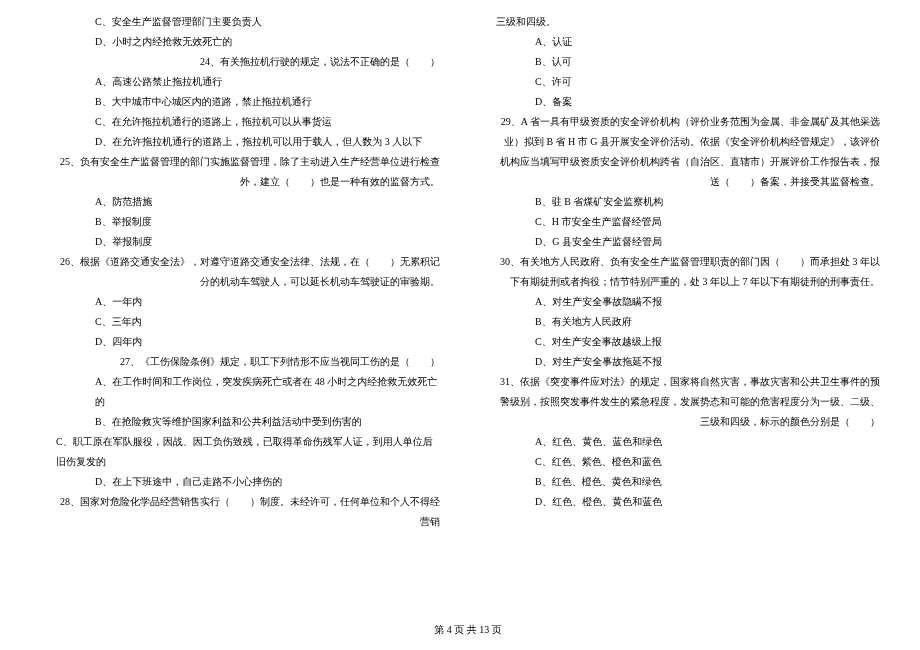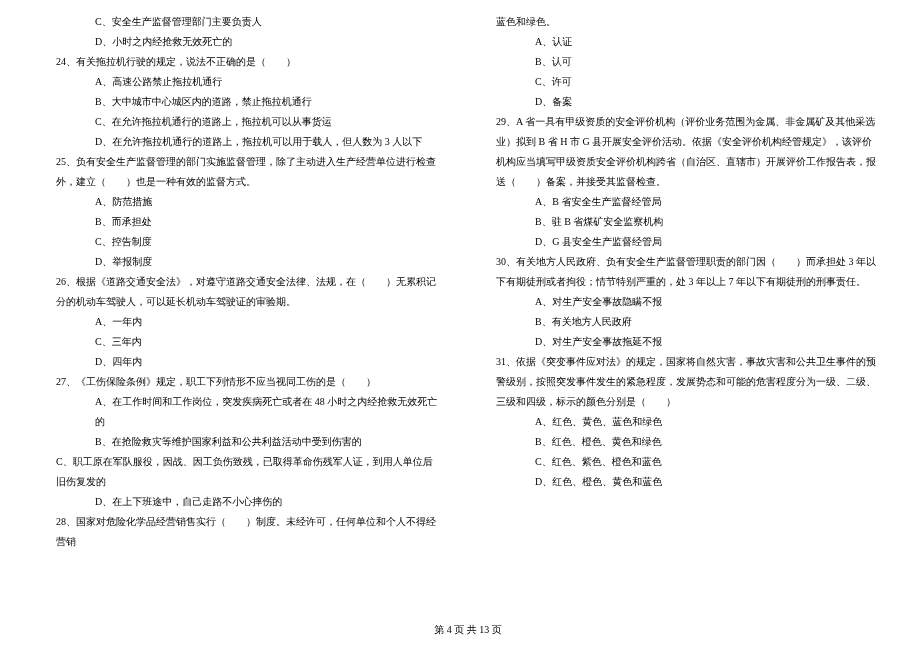--- a/index.html
+++ b/index.html
@@ -25,20 +25,21 @@
     }
     .column {
       flex: 1;
       overflow: hidden;
     }
     .option {
       padding-left: 55px;
     }
     .question {
       padding-left: 16px;
+      text-align: right;
     }
     .question-indent {
       padding-left: 16px;
     }
     .footer {
       text-align: center;
       font-size: 10px;
       position: absolute;
       bottom: 10px;
       left: 16px;
@@ -54,56 +55,56 @@
     <div class="option">D、小时之内经抢救无效死亡的</div>
 
     <div class="question">24、有关拖拉机行驶的规定，说法不正确的是（　　）</div>
     <div class="option">A、高速公路禁止拖拉机通行</div>
     <div class="option">B、大中城市中心城区内的道路，禁止拖拉机通行</div>
     <div class="option">C、在允许拖拉机通行的道路上，拖拉机可以从事货运</div>
     <div class="option">D、在允许拖拉机通行的道路上，拖拉机可以用于载人，但人数为 3 人以下</div>
 
     <div class="question">25、负有安全生产监督管理的部门实施监督管理，除了主动进入生产经营单位进行检查外，建立（　　）也是一种有效的监督方式。</div>
     <div class="option">A、防范措施</div>
-    <div class="option">B、而承担处</div>
-    <div class="option">C、控告制度</div>
+    <div class="option">B、举报制度</div>
     <div class="option">D、举报制度</div>
 
     <div class="question">26、根据《道路交通安全法》，对遵守道路交通安全法律、法规，在（　　）无累积记分的机动车驾驶人，可以延长机动车驾驶证的审验期。</div>
     <div class="option">A、一年内</div>
     <div class="option">C、三年内</div>
     <div class="option">D、四年内</div>
 
     <div class="question">27、《工伤保险条例》规定，职工下列情形不应当视同工伤的是（　　）</div>
     <div class="option">A、在工作时间和工作岗位，突发疾病死亡或者在 48 小时之内经抢救无效死亡的</div>
     <div class="option">B、在抢险救灾等维护国家利益和公共利益活动中受到伤害的</div>
     <div class="question-indent">C、职工原在军队服役，因战、因工负伤致残，已取得革命伤残军人证，到用人单位后旧伤复发的</div>
     <div class="option">D、在上下班途中，自己走路不小心摔伤的</div>
 
     <div class="question">28、国家对危险化学品经营销售实行（　　）制度。未经许可，任何单位和个人不得经营销</div>
   </div>
 
   <div class="column">
-    <div class="question-indent">蓝色和绿色。</div>
+    <div class="question-indent">三级和四级。</div>
     <div class="option">A、认证</div>
     <div class="option">B、认可</div>
     <div class="option">C、许可</div>
     <div class="option">D、备案</div>
 
     <div class="question">29、A 省一具有甲级资质的安全评价机构（评价业务范围为金属、非金属矿及其他采选业）拟到 B 省 H 市 G 县开展安全评价活动。依据《安全评价机构经管规定》，该评价机构应当填写甲级资质安全评价机构跨省（自治区、直辖市）开展评价工作报告表，报送（　　）备案，并接受其监督检查。</div>
-    <div class="option">A、B 省安全生产监督经管局</div>
     <div class="option">B、驻 B 省煤矿安全监察机构</div>
+    <div class="option">C、H 市安全生产监督经管局</div>
     <div class="option">D、G 县安全生产监督经管局</div>
 
     <div class="question">30、有关地方人民政府、负有安全生产监督管理职责的部门因（　　）而承担处 3 年以下有期徒刑或者拘役；情节特别严重的，处 3 年以上 7 年以下有期徒刑的刑事责任。</div>
     <div class="option">A、对生产安全事故隐瞒不报</div>
     <div class="option">B、有关地方人民政府</div>
+    <div class="option">C、对生产安全事故越级上报</div>
     <div class="option">D、对生产安全事故拖延不报</div>
 
     <div class="question">31、依据《突变事件应对法》的规定，国家将自然灾害，事故灾害和公共卫生事件的预警级别，按照突发事件发生的紧急程度，发展势态和可能的危害程度分为一级、二级、三级和四级，标示的颜色分别是（　　）</div>
     <div class="option">A、红色、黄色、蓝色和绿色</div>
+    <div class="option">C、红色、紫色、橙色和蓝色</div>
     <div class="option">B、红色、橙色、黄色和绿色</div>
-    <div class="option">C、红色、紫色、橙色和蓝色</div>
     <div class="option">D、红色、橙色、黄色和蓝色</div>
   </div>
 </div>
 
 <div class="footer">第 4 页 共 13 页</div>
 
 </body></html>

